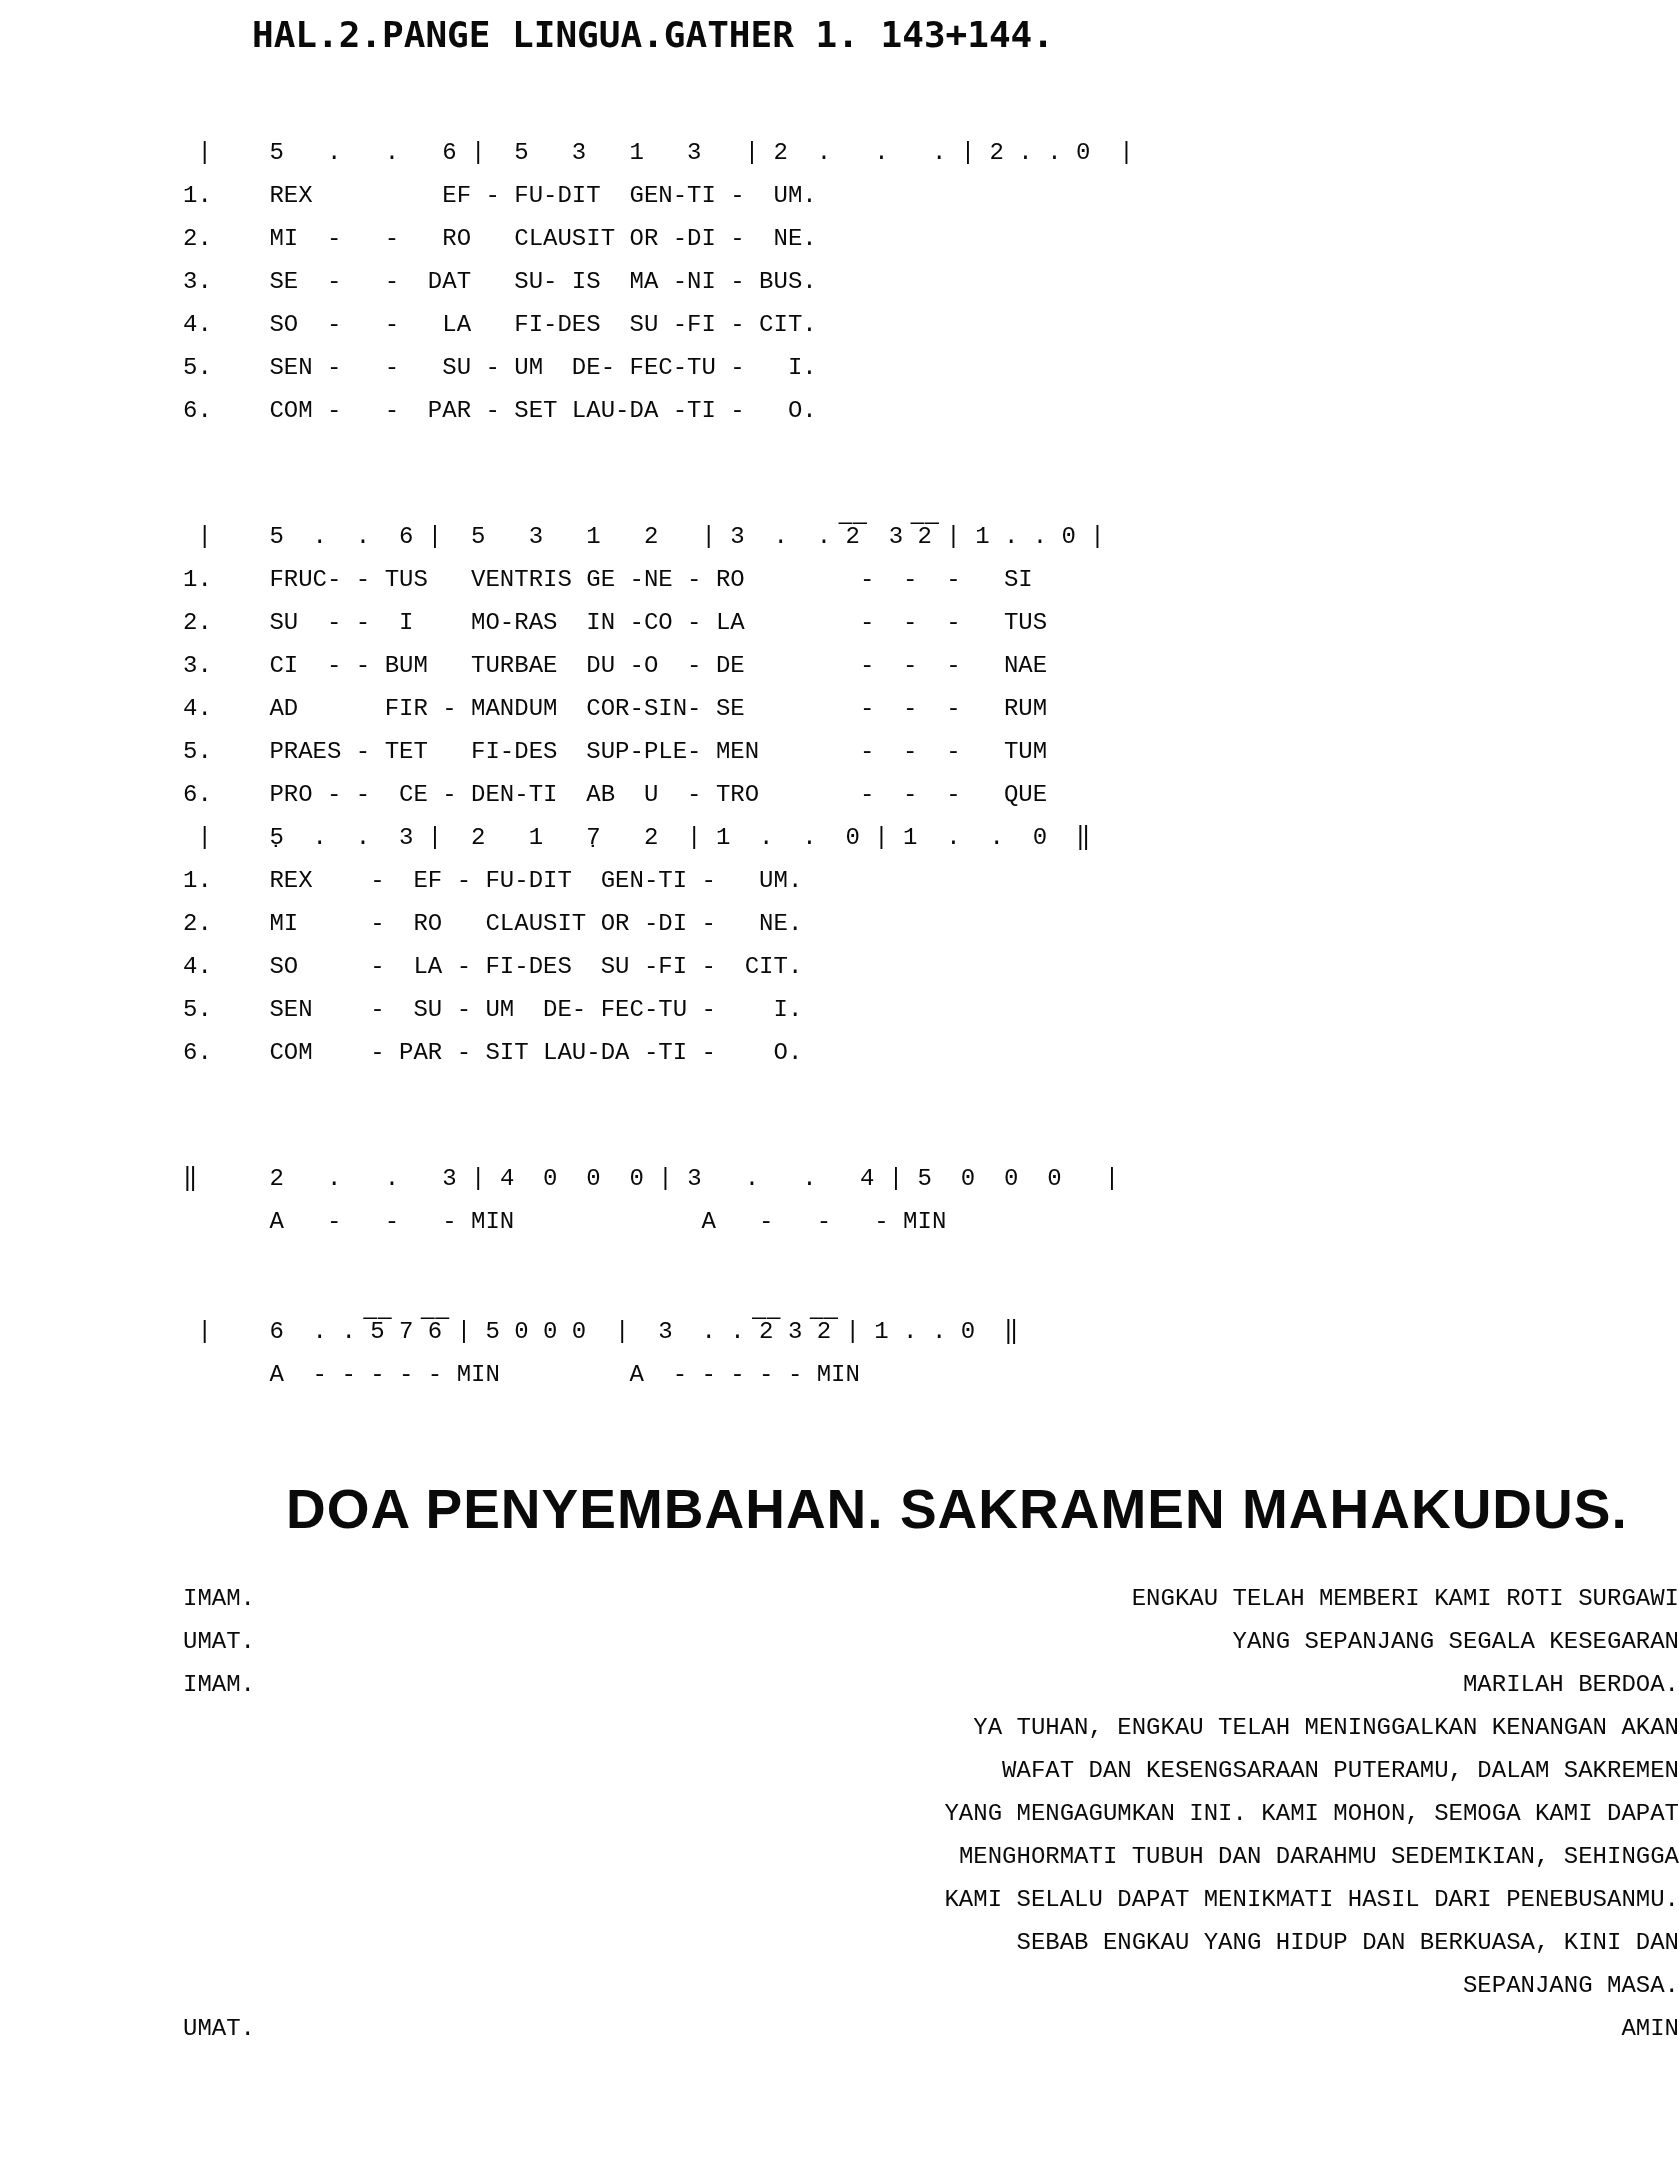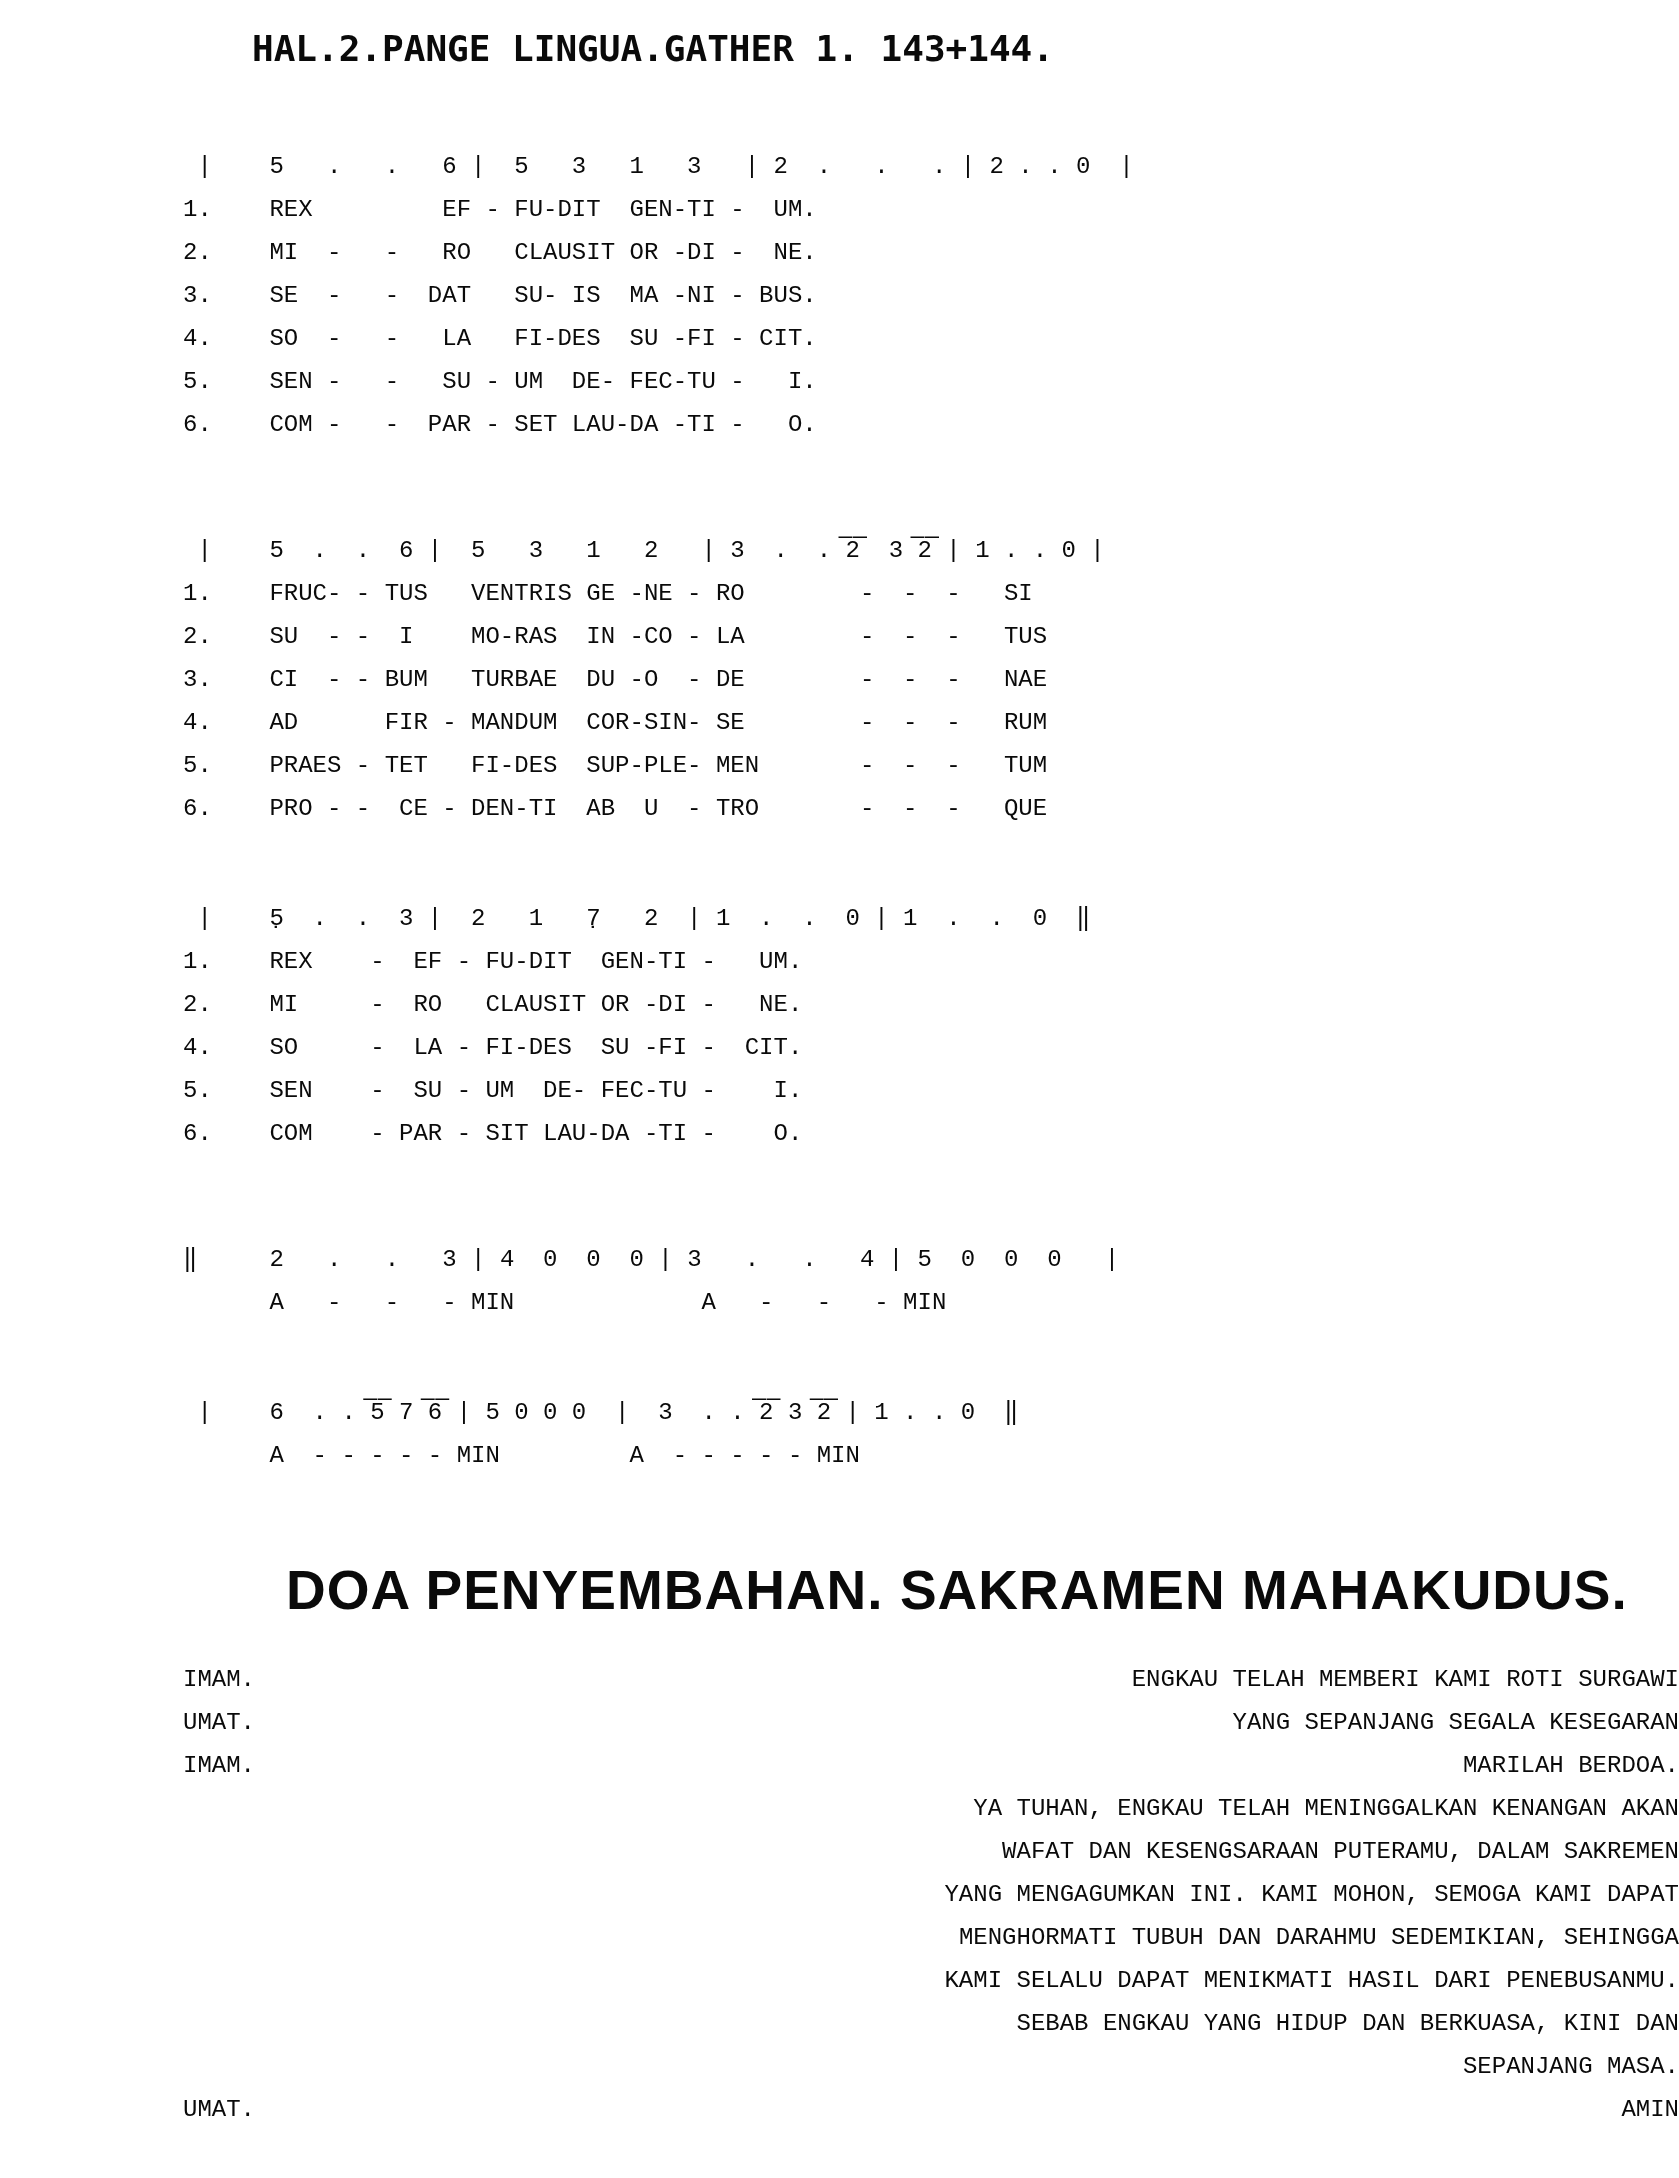--- a/index.html
+++ b/index.html
@@ -11,41 +11,41 @@
   body {
     width: 1679px;
     height: 2178px;
     overflow: hidden;
   }
   .sheet {
     position: relative;
     box-sizing: border-box;
     width: 1679px;
     height: 2178px;
-    padding: 26px 0 0 183px;
+    padding: 12px 0 0 183px;
     background: #ffffff;
   }
   .doc-title {
     font-family: "DejaVu Sans Mono", "Liberation Mono", monospace;
     font-weight: bold;
     font-size: 36px;
     line-height: 46px;
     white-space: pre;
     margin-left: 69px;
   }
   .mono-line {
     font-family: Liberation Mono, monospace;
     font-size: 24px;
     line-height: 43px;
     white-space: pre;
   }
   .score-block { margin: 0; }
   .b1 { margin-top: 73px; }
   .b2 { margin-top: 83px; }
-  .b3 { margin-top: 67px; }
+  .b3 { }
   .b4 { margin-top: 83px; }
   .b5 { margin-top: 67px; }
   .prayer-heading {
     margin-top: 81px;
     margin-left: 103px;
     font-family: "Liberation Sans", "DejaVu Sans", sans-serif;
     font-weight: bold;
     font-size: 55px;
     letter-spacing: 1px;
     white-space: pre;

